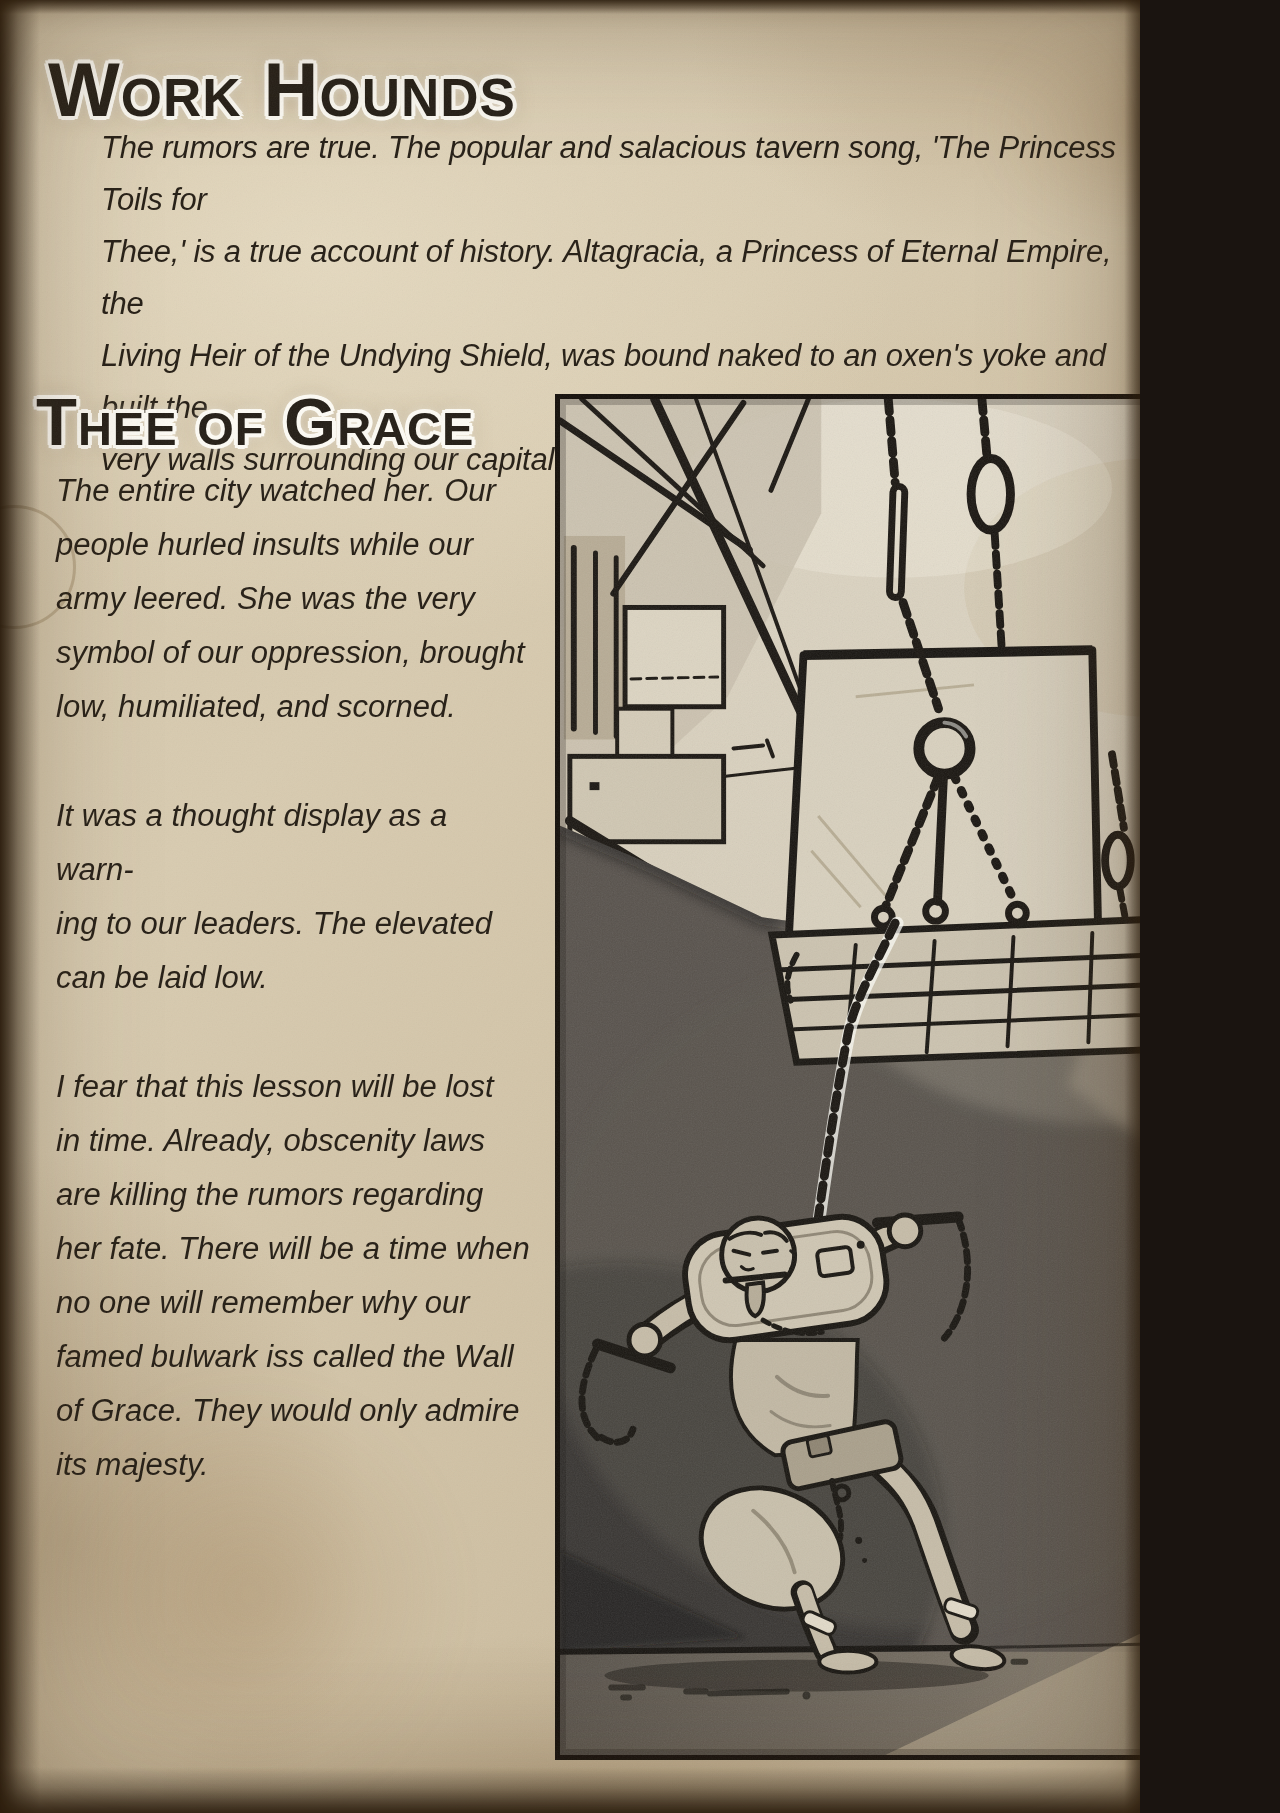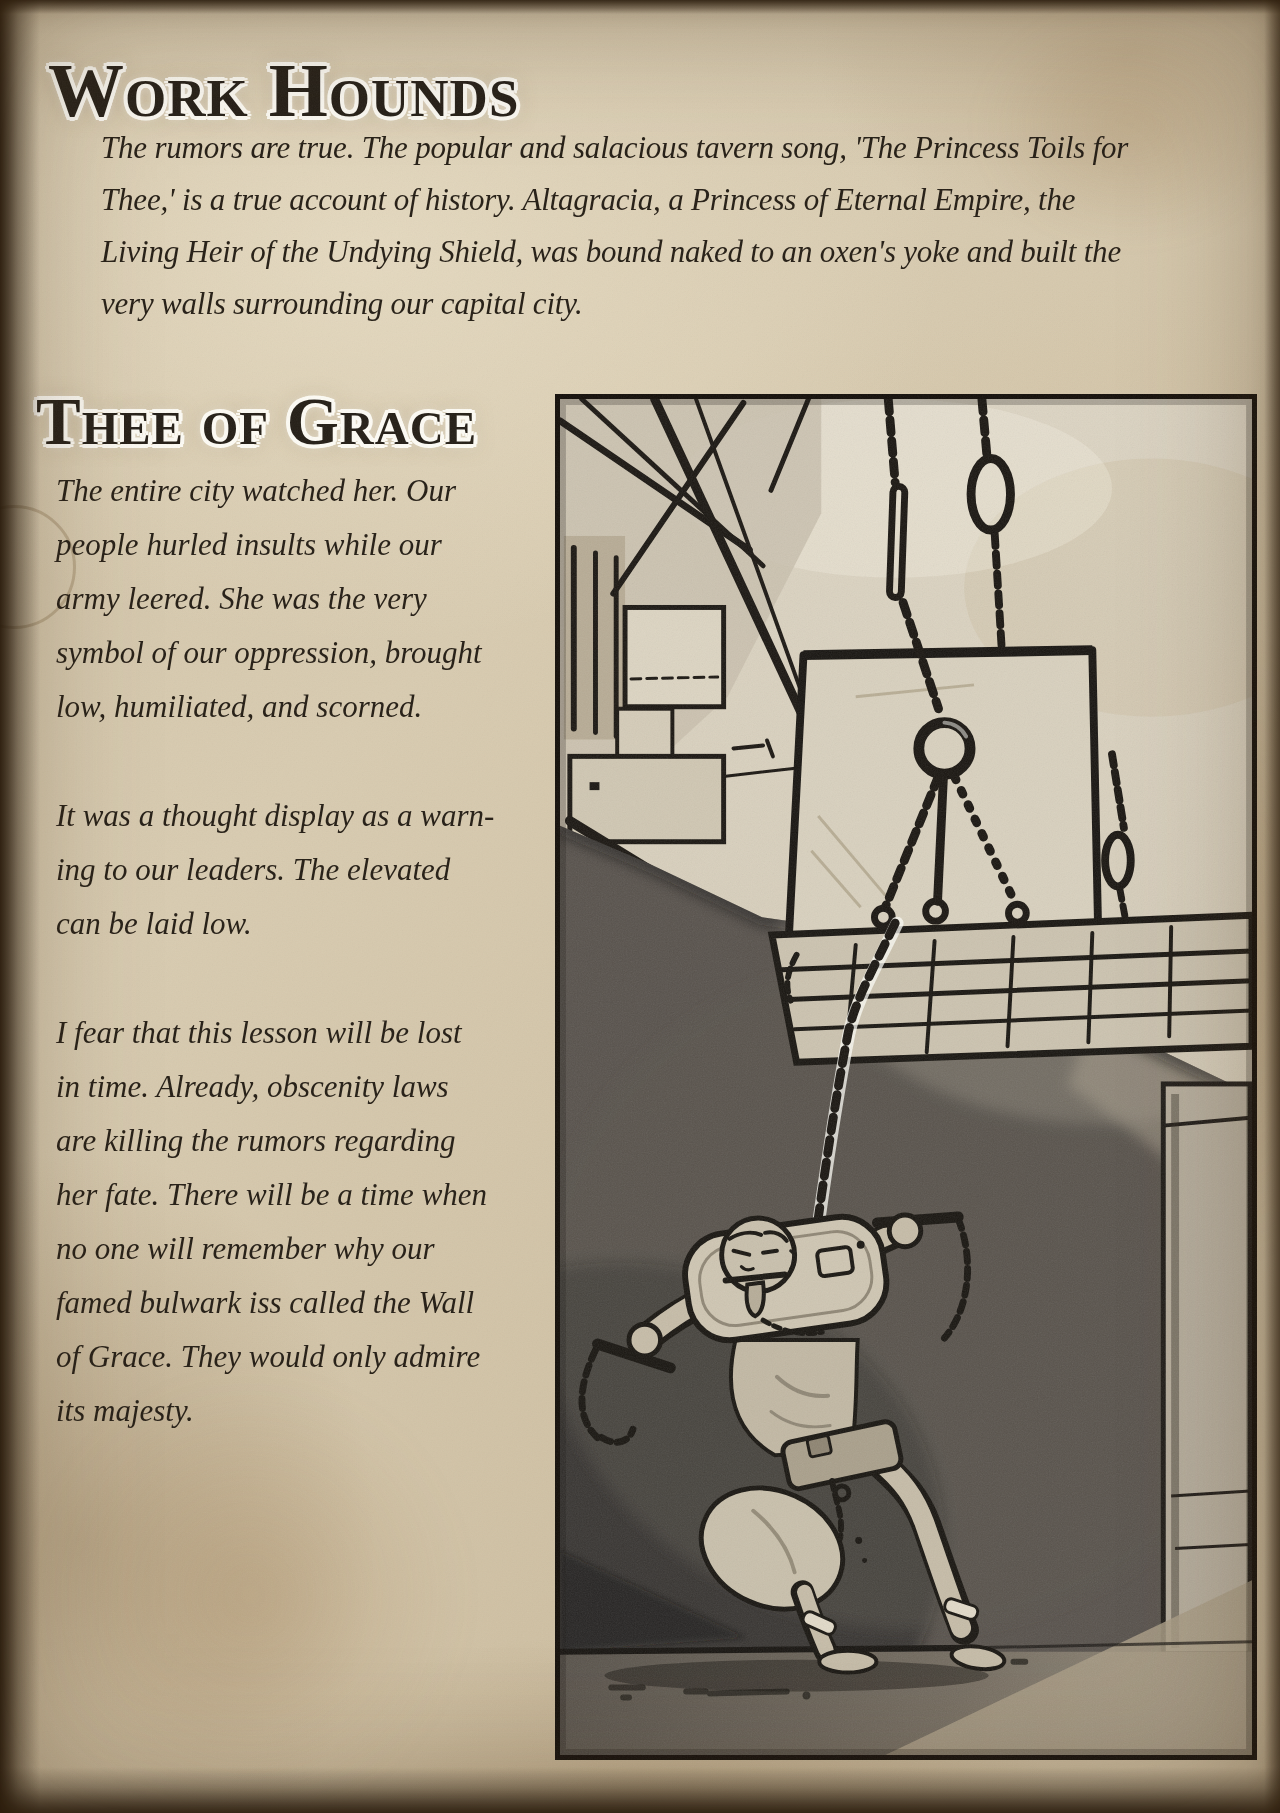--- a/index.html
+++ b/index.html
@@ -1,18 +1,18 @@
 <!DOCTYPE html>
 <html><head>
 <meta charset="utf-8">
 <style>
   html,body{margin:0;padding:0;background:#1a1410;}
   .page{
-    position:relative;width:1280px;height:1813px;overflow:hidden;
-    font-family:Liberation Serif, serif;
+    position:relative;width:1140px;height:1813px;overflow:hidden;
+    font-family:Liberation Sans, sans-serif;
     background:
       radial-gradient(ellipse 900px 600px at 28% 14%, rgba(240,230,206,0.55), rgba(240,230,206,0) 65%),
       radial-gradient(ellipse 700px 900px at 85% 45%, rgba(205,185,150,0.30), rgba(205,185,150,0) 60%),
       radial-gradient(ellipse 500px 650px at 6% 85%, rgba(120,92,55,0.30), rgba(120,92,55,0) 60%),
       radial-gradient(ellipse 520px 320px at 88% 3%, rgba(146,116,76,0.25), rgba(146,116,76,0) 60%),
       radial-gradient(ellipse 700px 300px at 50% 100%, rgba(130,100,60,0.25), rgba(130,100,60,0) 60%),
       linear-gradient(135deg, #d3c5a9 0%, #d8cbb0 35%, #cfc0a3 70%, #c4b497 100%);
   }
   .vignette{position:absolute;inset:0;pointer-events:none;
     box-shadow:inset 0 0 150px rgba(70,48,22,.45), inset 0 0 28px rgba(50,32,14,.5);}

